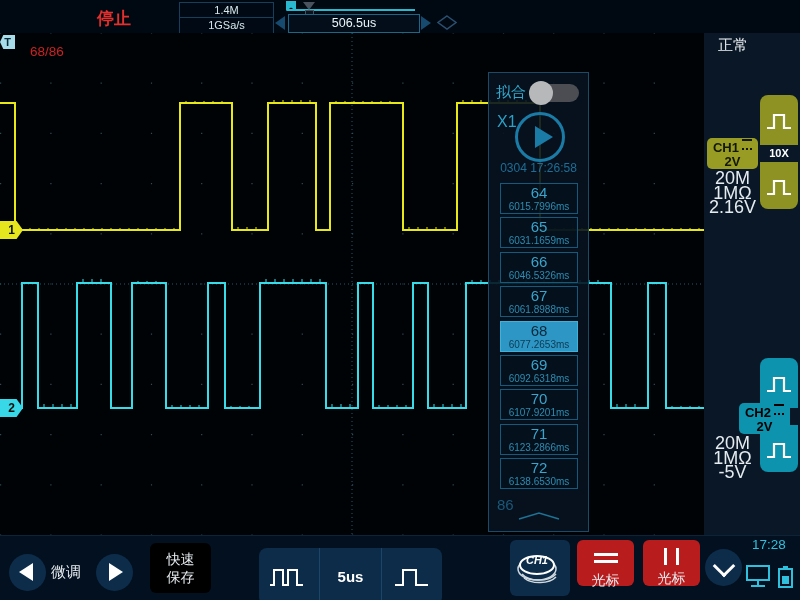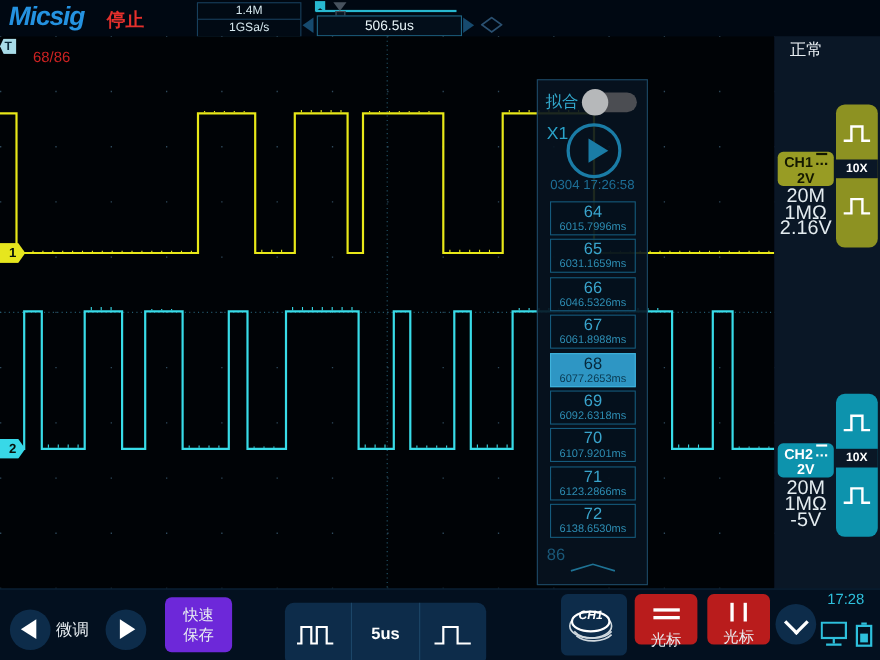--- a/index.html
+++ b/index.html
@@ -62,49 +62,49 @@
   .seg-item .ms{font-size:10px;color:#2d8cb2;line-height:11px;}
   .seg-item.selected{background:#2e96c4;border-color:#3fb2dc;}
   .seg-item.selected .num{color:#06293c;}
   .seg-item.selected .ms{color:#0a3a52;}
   .total-label{position:absolute;left:8px;top:423px;font-size:15px;color:#1a5878;}
   .chev-up{position:absolute;left:28px;top:438px;}
 
   
   .sidebar{position:absolute;left:704px;top:33px;width:96px;height:502px;background:#0a1726;}
   .acq-status{position:absolute;left:14px;top:3px;font-size:15px;color:#e8eef2;}
-  .probe-panel{position:absolute;left:56px;width:38px;height:130px;border-radius:8px;}
+  .probe-panel{position:absolute;left:56px;width:38px;height:114px;border-radius:8px;}
   .probe-panel.p1{top:62px;background:#8d9222;}
   .probe-panel.p2{top:325px;background:#0d93ad;}
   .probe-strip{position:absolute;left:0;top:50px;width:38px;height:17px;background:#0a1726;
                color:#fff;font-size:11px;font-weight:bold;text-align:center;line-height:17px;}
   .pulse-ico{position:absolute;left:5px;}
   .pulse-ico.top{top:14px;} .pulse-ico.bot{top:80px;}
   .ch-badge{position:absolute;left:3px;width:51px;height:31px;border-radius:5px;text-align:center;padding-top:1px;box-sizing:border-box;}
   .ch-badge .l1{font-size:13px;font-weight:bold;line-height:14px;}
   .ch-badge .l2{font-size:13px;font-weight:bold;line-height:14px;}
   .badge1{top:105px;background:#989c24;color:#141800;}
-  .badge2{top:370px;background:#0d93ad;color:#ffffff;}
+  .badge2{top:370px;background:#0d93ad;color:#000000;margin-left:32px;}
   .coupling{display:inline-block;width:10px;height:7px;margin-left:3px;
             border-top:2px solid currentColor;border-bottom:2px dotted currentColor;vertical-align:2px;}
   .ch-info{position:absolute;left:0;width:57px;text-align:center;font-size:18px;color:#e4ecf0;line-height:14.5px;}
   .info1{top:138px;} .info2{top:403px;}
 
   
   .bottombar{position:absolute;left:0;top:535px;width:800px;height:65px;background:#03101f;border-top:1px solid #0d2438;box-sizing:border-box;}
   .round-btn{position:absolute;width:37px;height:37px;border-radius:50%;background:#0d2c4a;}
   .rb-prev{left:9px;top:18px;} .rb-next{left:96px;top:18px;} .rb-collapse{left:705px;top:13px;}
   .tri-l{position:absolute;left:10px;top:9px;width:0;height:0;border-top:9px solid transparent;
          border-bottom:9px solid transparent;border-right:14px solid #fff;}
   .tri-r{position:absolute;left:13px;top:9px;width:0;height:0;border-top:9px solid transparent;
          border-bottom:9px solid transparent;border-left:14px solid #fff;}
   .chev-dn{position:absolute;left:11px;top:9px;width:13px;height:13px;border-right:3px solid #fff;
            border-bottom:3px solid #fff;transform:rotate(45deg);}
   .fine-label{position:absolute;left:51px;top:27px;font-size:15px;color:#e8eef2;}
-  .quick-save{position:absolute;left:150px;top:7px;width:61px;height:50px;border-radius:6px;background:#6d28d9;
+  .quick-save{position:absolute;left:150px;top:7px;width:61px;height:50px;border-radius:6px;background:#000000;
               color:#e8eef2;font-size:14px;text-align:center;padding-top:7px;box-sizing:border-box;line-height:18px;}
   .tb-group{position:absolute;left:259px;top:12px;width:183px;height:57px;background:#0d2c4a;border-radius:8px;
             display:flex;align-items:center;}
   .tb-cell{flex:1;display:flex;align-items:center;justify-content:center;height:100%;}
   .tb-cell.mid{border-left:1px solid #1c4668;border-right:1px solid #1c4668;color:#fff;
                font-size:15px;font-weight:bold;}
   .chx-btn{position:absolute;left:510px;top:4px;width:60px;height:56px;border-radius:6px;background:#0d2c4a;}
   .chx-label{position:absolute;left:0px;top:14px;width:44px;text-align:center;font-size:11px;
              font-weight:bold;color:#fff;font-style:italic;}
   .cursor-btn{position:absolute;top:4px;width:57px;height:46px;border-radius:6px;background:#b91c1c;text-align:center;box-sizing:border-box;}
@@ -116,21 +116,20 @@
   .bars-v div{width:3px;height:17px;background:#fff;}
   .clock{position:absolute;left:752px;top:1px;font-size:13.5px;color:#2ec0dc;}
   .sys-icons{position:absolute;left:746px;top:29px;}
 </style>
 </head>
 <body>
 
 <div class="screen">
 
   <div class="topbar">
-    <div class="logo">Micsig</div>
     <div class="run-state">停止</div>
     <div class="mem-box">
       <div class="row">1.4M</div>
       <div class="row">1GSa/s</div>
     </div>
     <div class="tl-line"></div>
     <div class="tl-flag"></div>
     <div class="tl-tri"></div>
     <div class="tl-sq"></div>
     <div class="arrow-l" style="left:275px;top:16px;"></div>

